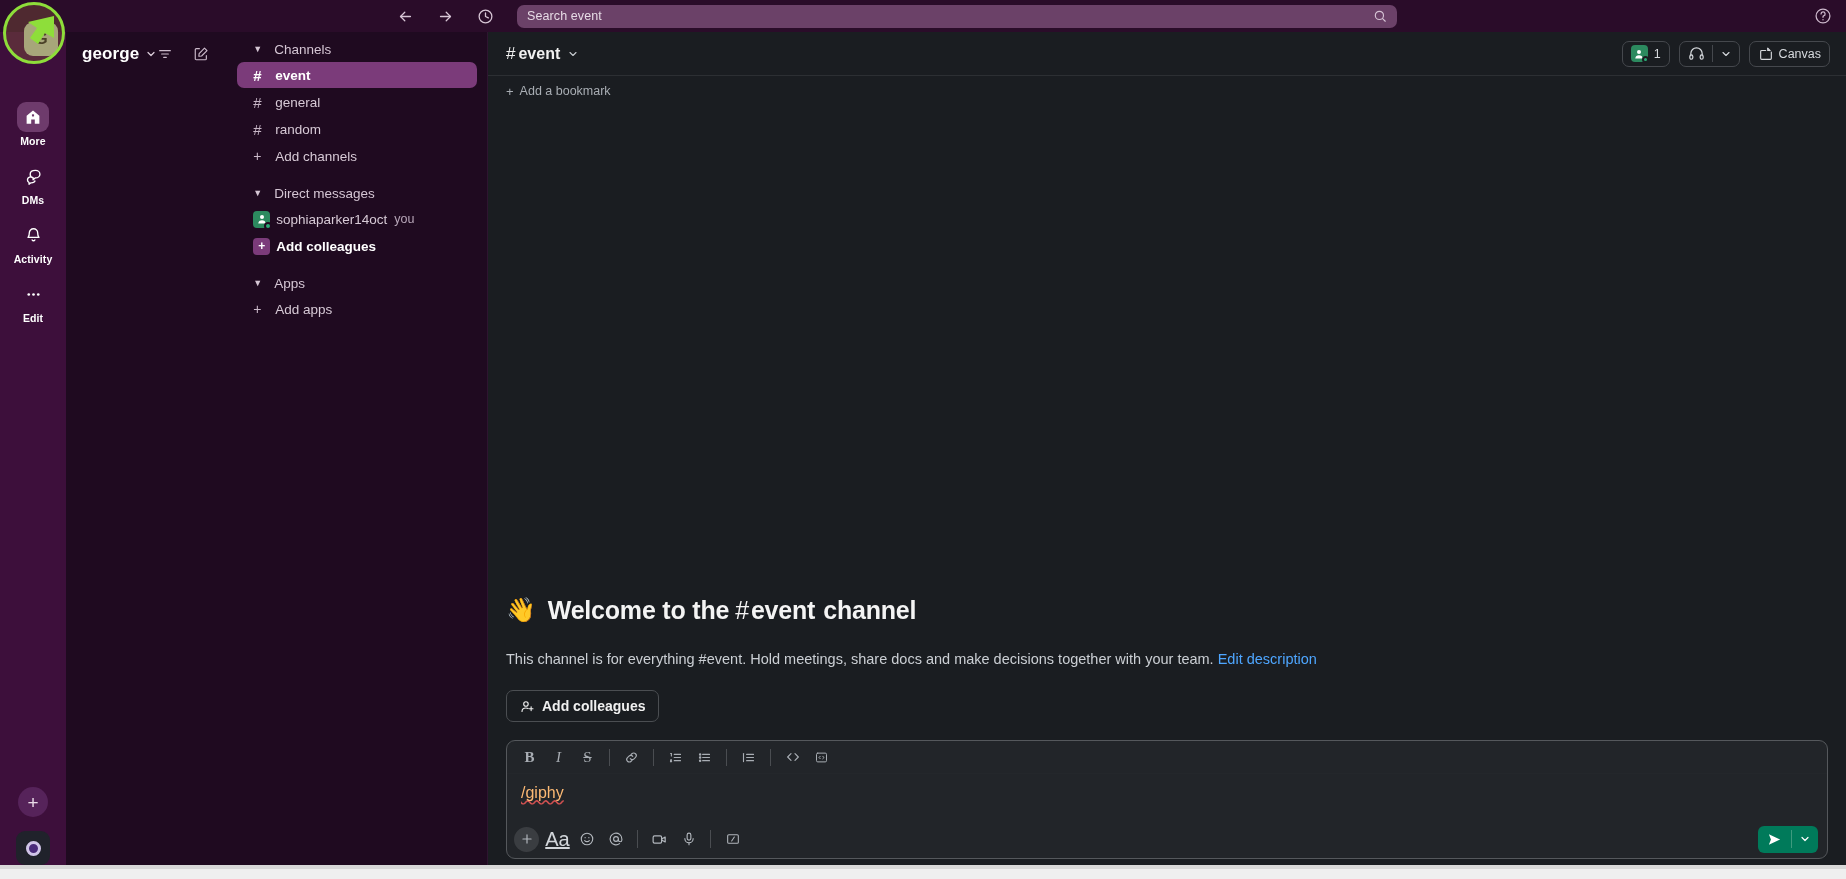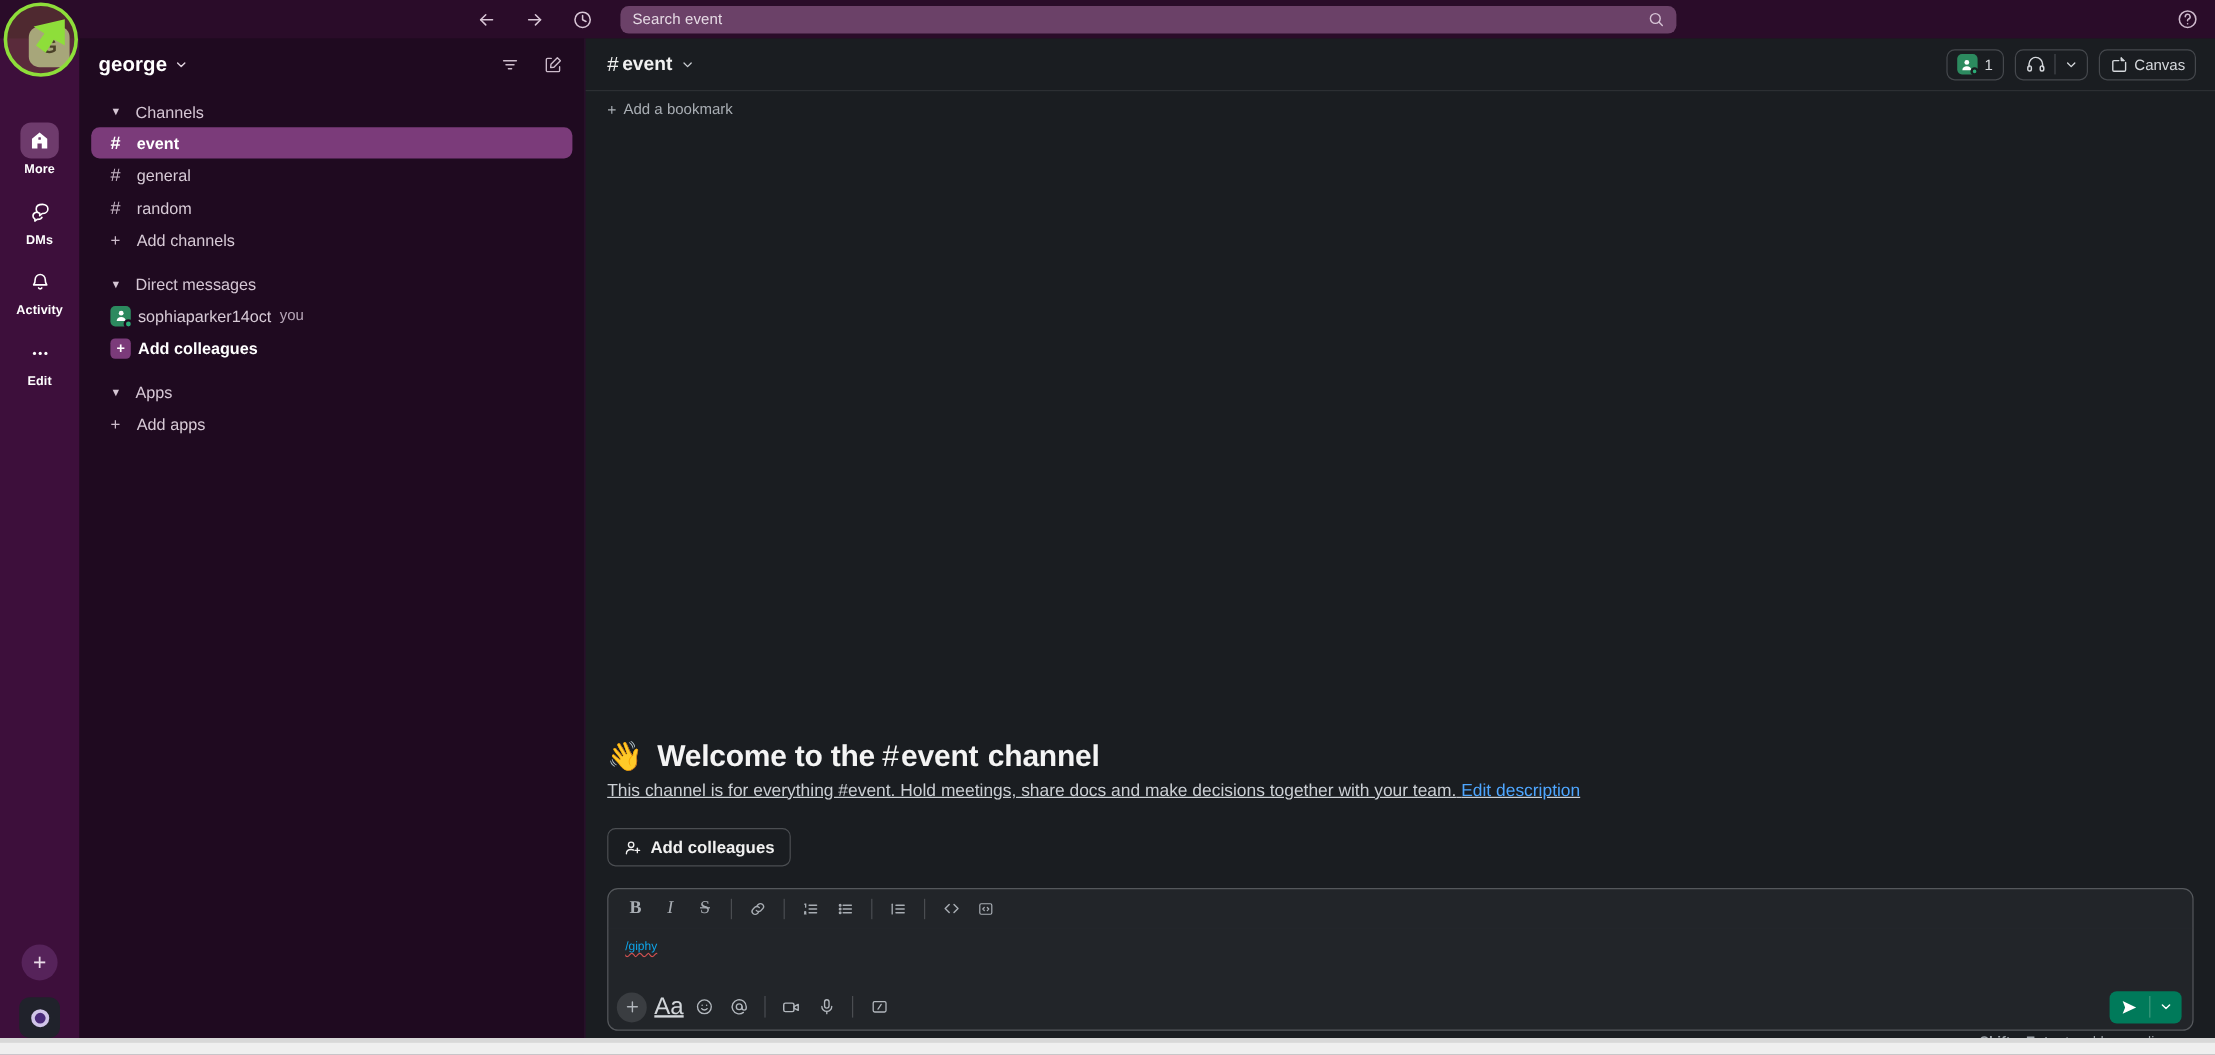--- a/index.html
+++ b/index.html
@@ -62,21 +62,21 @@
     background: #20222b;
     display: flex; align-items: center; justify-content: center;
     position: relative; cursor: pointer;
   }
   .rail-avatar .dot { width: 15px; height: 15px; border-radius: 50%; background: #4a2a7a; border: 3px solid #d0c4e8; }
 
   
   .sidebar {
     width: 422px; flex: 0 0 422px;
     background: #1f0a20;
-    display: flex; flex-direction: column;
+    display: flex; flex-direction: row;
     border-right: 1px solid #2e1530;
   }
   .ws-header {
     height: 44px; flex: 0 0 44px;
     display: flex; align-items: center;
     padding: 0 18px 0 16px;
   }
   .ws-name { font-size: 17px; font-weight: 700; color: #fff; letter-spacing: .1px; }
   .ws-chev { color: #ded0dd; margin-left: 6px; display:flex; }
   .ws-actions { margin-left: auto; display: flex; gap: 20px; align-items: center; }
@@ -145,21 +145,21 @@
 
   .bookmark-bar { height: 30px; flex: 0 0 30px; display: flex; align-items: center; padding-left: 18px; }
   .bookmark-btn { display: flex; align-items: center; gap: 6px; color: #a9aeb4; font-size: 12.5px; cursor: pointer; }
   .bookmark-btn .pl { font-size: 13px; }
 
   .msgs { flex: 1; display: flex; flex-direction: column; justify-content: flex-end; padding: 0 18px 12px 18px; min-height: 0; }
   .welcome-wrap { padding-bottom: 6px; }
   .welcome-title { font-size: 25px; font-weight: 700; color: #f4f4f4; display: flex; align-items: center; letter-spacing: -.2px; }
   .welcome-title .wave { font-size: 24px; margin-right: 12px; }
   .welcome-title .hash { font-weight: 400; margin: 0 2px 0 6px; }
-  .welcome-desc { font-size: 14.5px; color: #cbcfd4; margin-top: 4px; line-height: 1.4; text-decoration: underline; }
+  .welcome-desc { font-size: 14.5px; color: #cbcfd4; margin-top: 24px; line-height: 1.4; }
   .welcome-desc a { color: #4ea6ff; text-decoration: none; cursor: pointer; }
   .add-col-btn {
     margin-top: 21px;
     display: inline-flex; align-items: center; gap: 7px;
     height: 32px; padding: 0 13px;
     border: 1px solid #4b4e52; border-radius: 7px;
     color: #f0f0f0; font-size: 14px; font-weight: 700; cursor: pointer;
     background: transparent;
   }
 
@@ -168,21 +168,21 @@
   .composer {
     border: 1px solid #55585c; border-radius: 9px;
     background: #222529;
     overflow: hidden;
   }
   .fmt-bar { height: 33px; display: flex; align-items: center; padding: 0 9px; gap: 2px; border-bottom: 1px solid #35383c22; }
   .fmt-btn { width: 27px; height: 25px; display: flex; align-items: center; justify-content: center; color: #a8adb3; border-radius: 5px; cursor: pointer; font-size: 13px; }
   .fmt-sep { width: 1px; height: 17px; background: #4a4d51; margin: 0 6px; }
   .composer-input {
     min-height: 46px; padding: 10px 14px 12px 14px;
-    font-size: 10px; color: #0ea5e9;
+    font-size: 16px; color: #fdba74;
     display: flex; align-items: flex-start;
   }
   .spell { text-decoration: underline wavy #d05050; text-decoration-skip-ink: none; }
   .action-bar { height: 38px; display: flex; align-items: center; padding: 0 9px 0 7px; }
   .act-btn { width: 29px; height: 27px; display: flex; align-items: center; justify-content: center; color: #b2b7bd; border-radius: 6px; cursor: pointer; }
   .act-btn.circ { border-radius: 50%; background: #3a3d41; width: 25px; height: 25px; margin-right: 4px; }
   .act-sep { width: 1px; height: 18px; background: #4a4d51; margin: 0 7px; }
   .act-aa { font-size: 20px; text-decoration: underline; color: #d2d6da; }
   .send-group { margin-left: auto; display: flex; align-items: center; background: #007a5a; border-radius: 6px; height: 27px; overflow: hidden; cursor: pointer; }
   .send-group .sg-main { padding: 0 9px; display: flex; align-items: center; color: #fff; height: 100%; }

